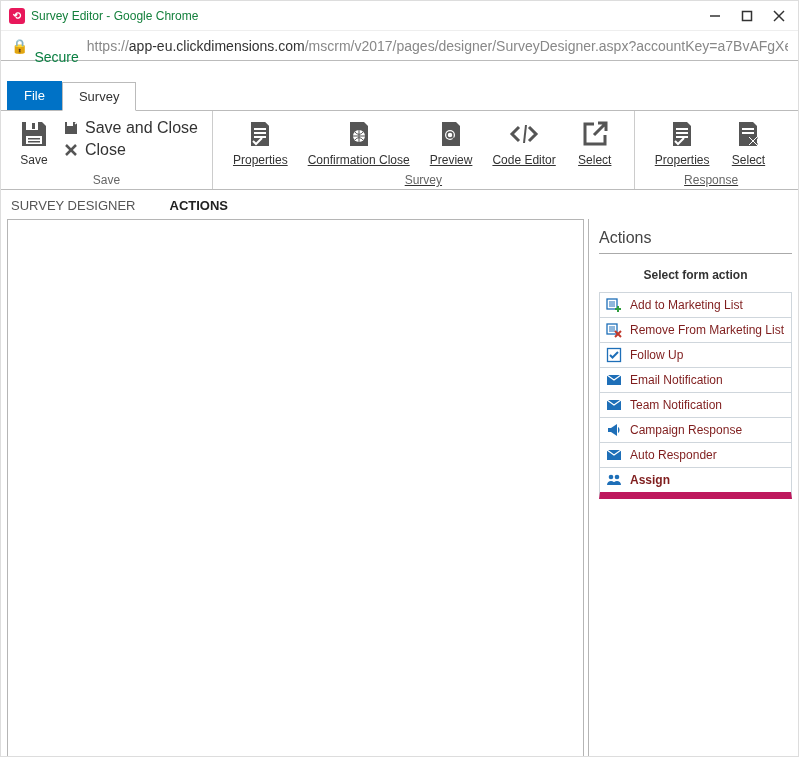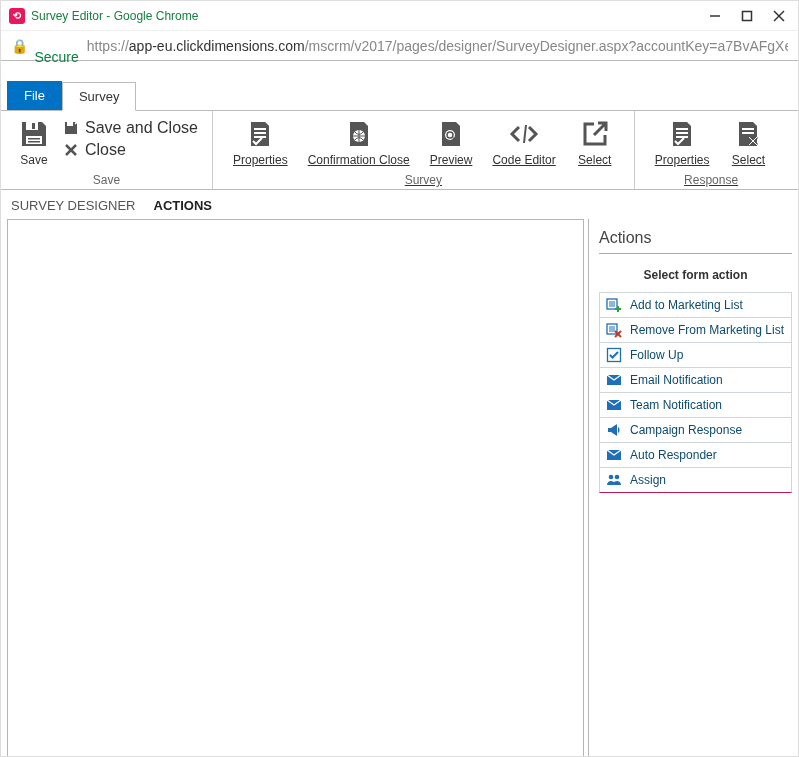--- a/index.html
+++ b/index.html
@@ -40,33 +40,33 @@
   .savecol .lbl { font-size: 12px; color: #333; margin-top: 2px; }
   .saveside { display: flex; flex-direction: column; gap: 4px; padding: 4px 4px 0 6px; }
   .sidebtn { display: flex; align-items: center; gap: 6px; font-size: 16px; color: #333; cursor: pointer; }
   .sidebtn .si { width: 16px; height: 16px; display: flex; align-items: center; justify-content: center; color: #555; }
 
   .ritem { display: flex; flex-direction: column; align-items: center; padding: 4px 10px; cursor: pointer; min-width: 58px; }
   .ritem .ricon { width: 34px; height: 30px; display: flex; align-items: center; justify-content: center; color: #555; }
   .ritem .rtxt { font-size: 12px; color: #333; margin-top: 4px; white-space: nowrap; text-align:center; }
 
   
-  .subtabs { display: flex; gap: 18px; padding: 8px 10px 6px 10px; font-size: 13px; }
+  .subtabs { display: flex; gap: 34px; padding: 8px 10px 6px 10px; font-size: 13px; }
   .subtab { color: #555; cursor: pointer; }
   .subtab.active { font-weight: bold; color: #222; }
 
   
   .mainrow { display: flex; height: 546px; }
   .canvas { flex: 1; border: 1px solid #b5b5b5; margin: 0 4px 4px 6px; background: #fff; }
   .rightpanel { width: 210px; border-left: 1px solid #b5b5b5; padding: 6px 6px 4px 10px; display: flex; flex-direction: column; }
   .rp-title { font-size: 16px; color: #444; padding: 4px 0 6px 0; border-bottom: 1px solid #aaa; }
   .rp-sub { font-size: 12px; font-weight: bold; color: #333; margin: 14px 0 10px 0; text-align: center; }
   .actionlist { display: flex; flex-direction: column; }
-  .actionitem { display: flex; align-items: center; gap: 8px; padding: 4px 6px; border: 1px solid #cfd6dc; border-bottom: none; font-size: 12px; color: #0c4a6e; cursor: pointer; background: #fff; }
-  .actionitem:last-child { border-bottom: 1px solid #be185d; }
+  .actionitem { display: flex; align-items: center; gap: 8px; padding: 4px 6px; border: 1px solid #cfd6dc; border-bottom: none; font-size: 12px; color: #7f1d1d; cursor: pointer; background: #fff; }
+  .actionitem:last-child { border-bottom: 7px solid #be185d; font-weight: bold; }
   .aicon { width: 16px; height: 16px; display: flex; align-items: center; justify-content: center; color: #1e6fb8; }
 
   svg { display: block; }
 </style>
 </head>
 <body>
 
 <div class="titlebar">
   <div class="favicon">
       <span>⟲</span>

